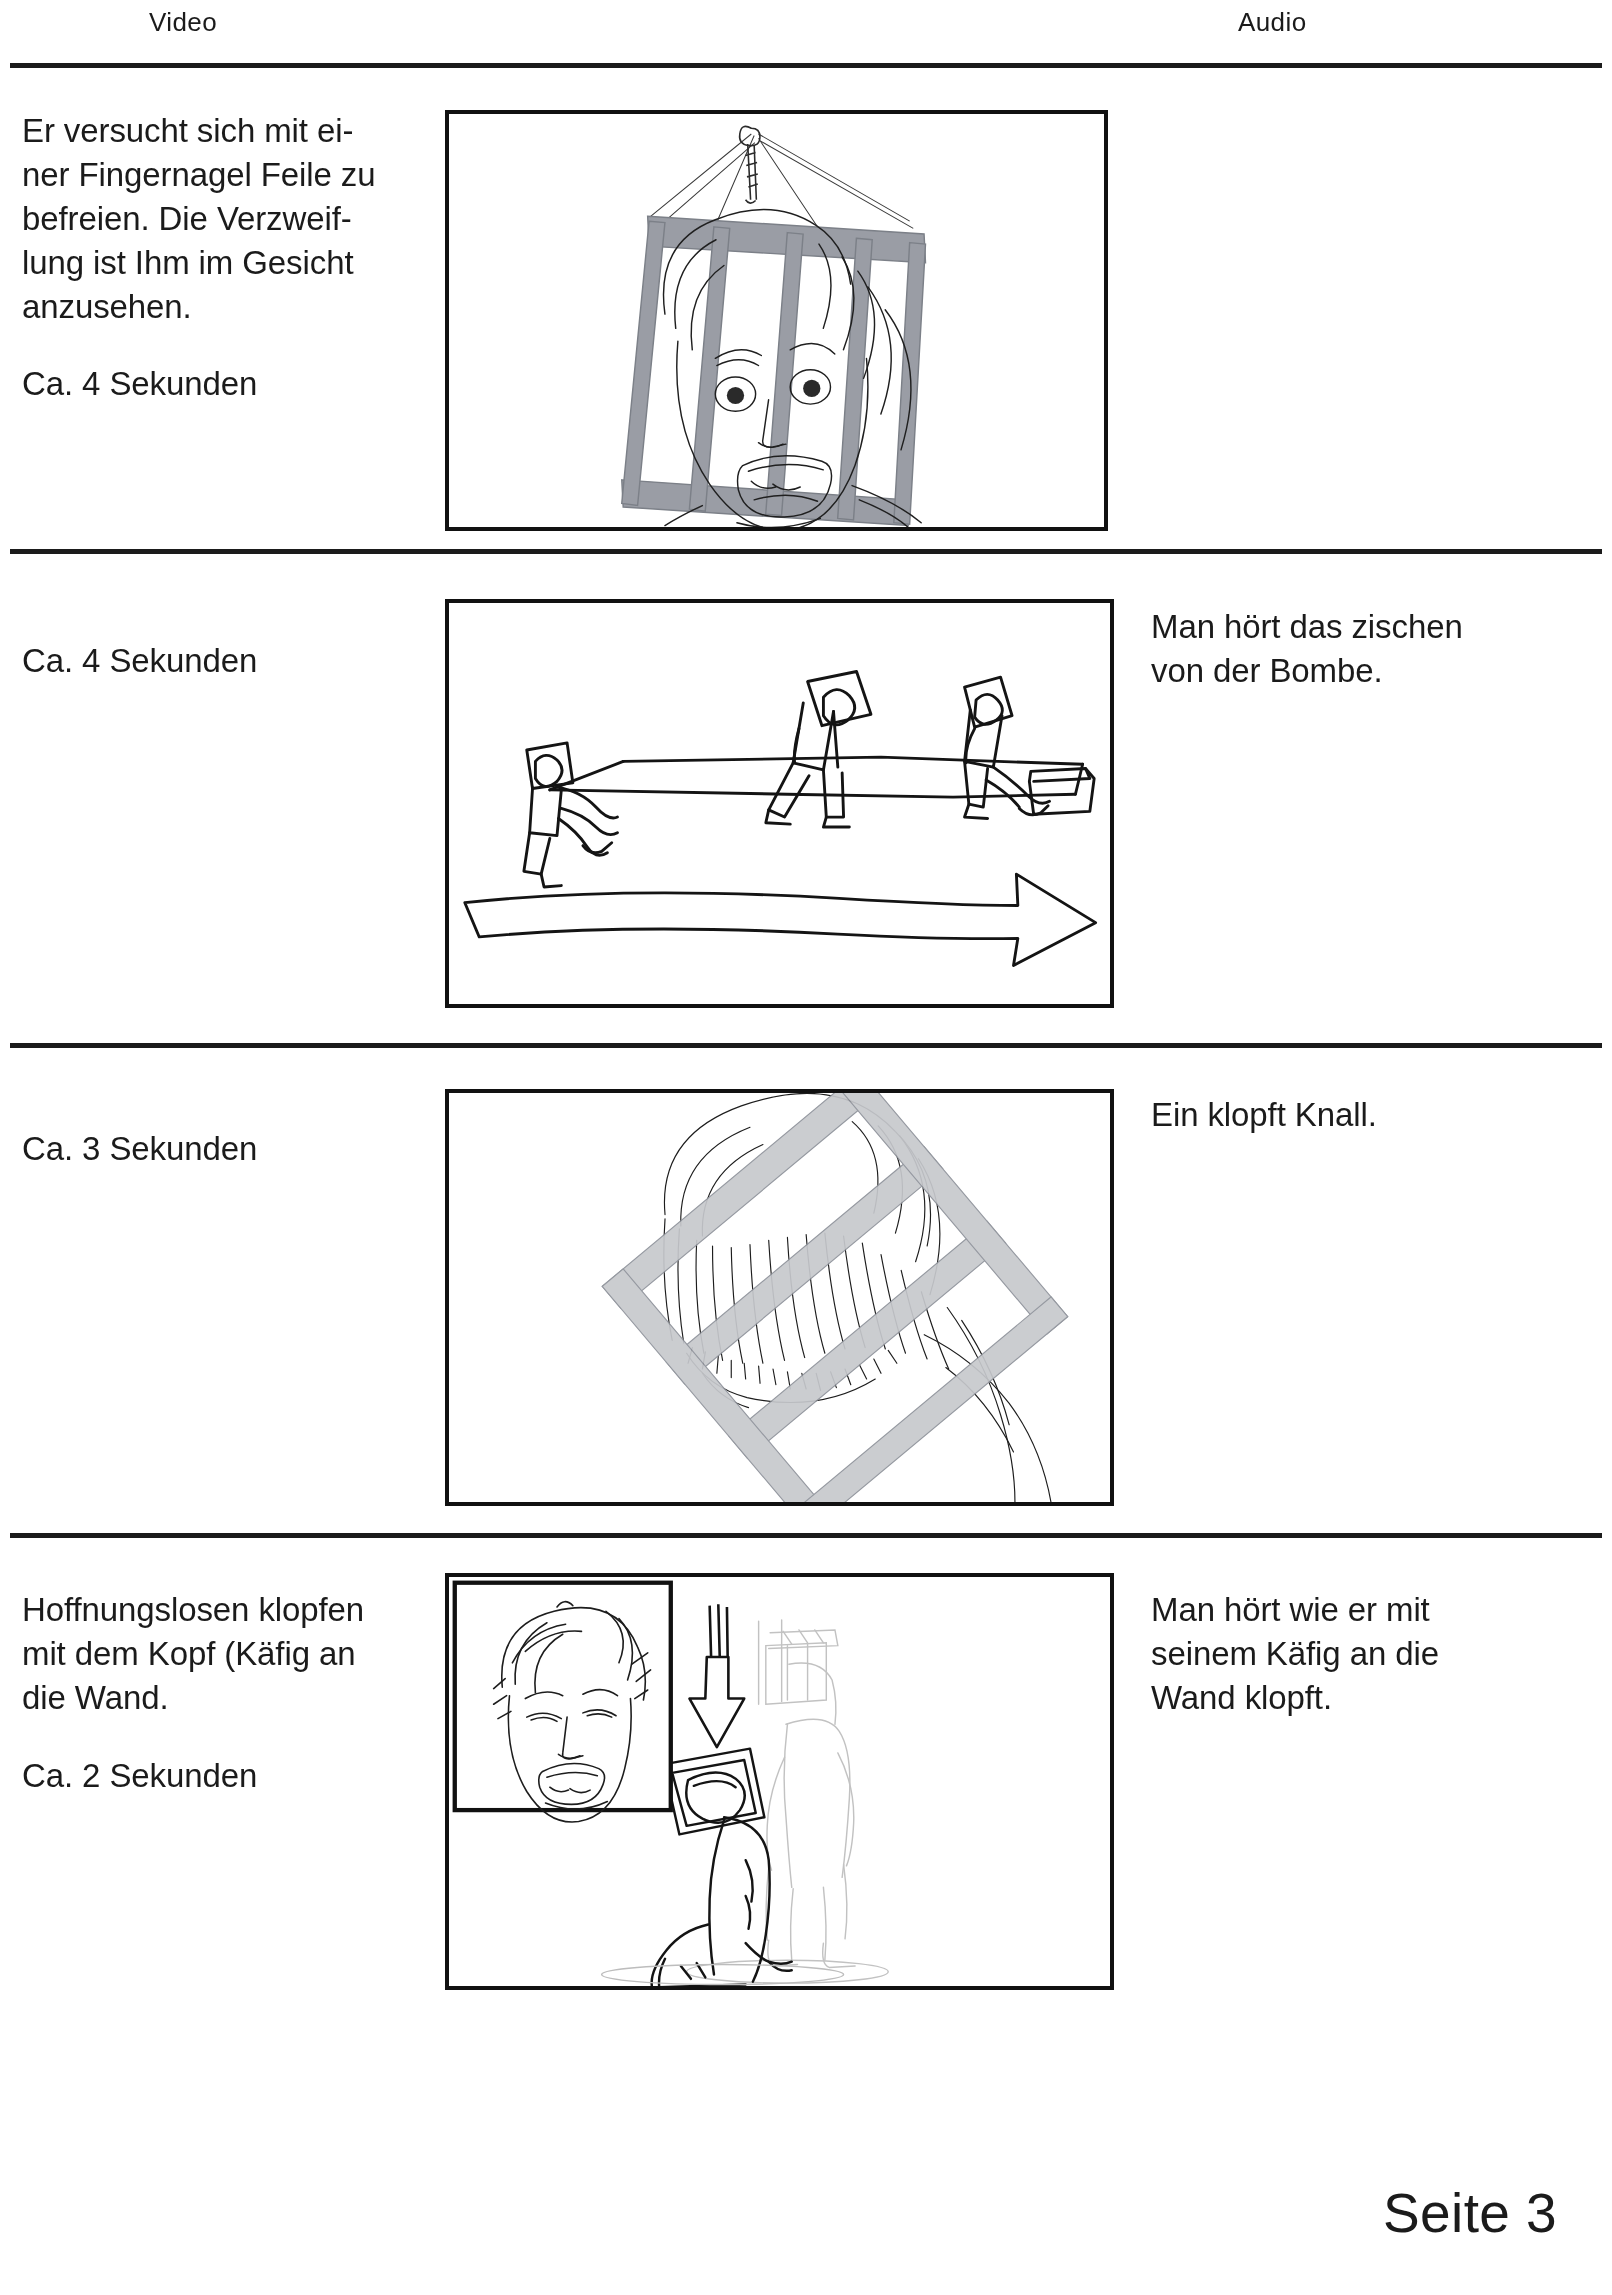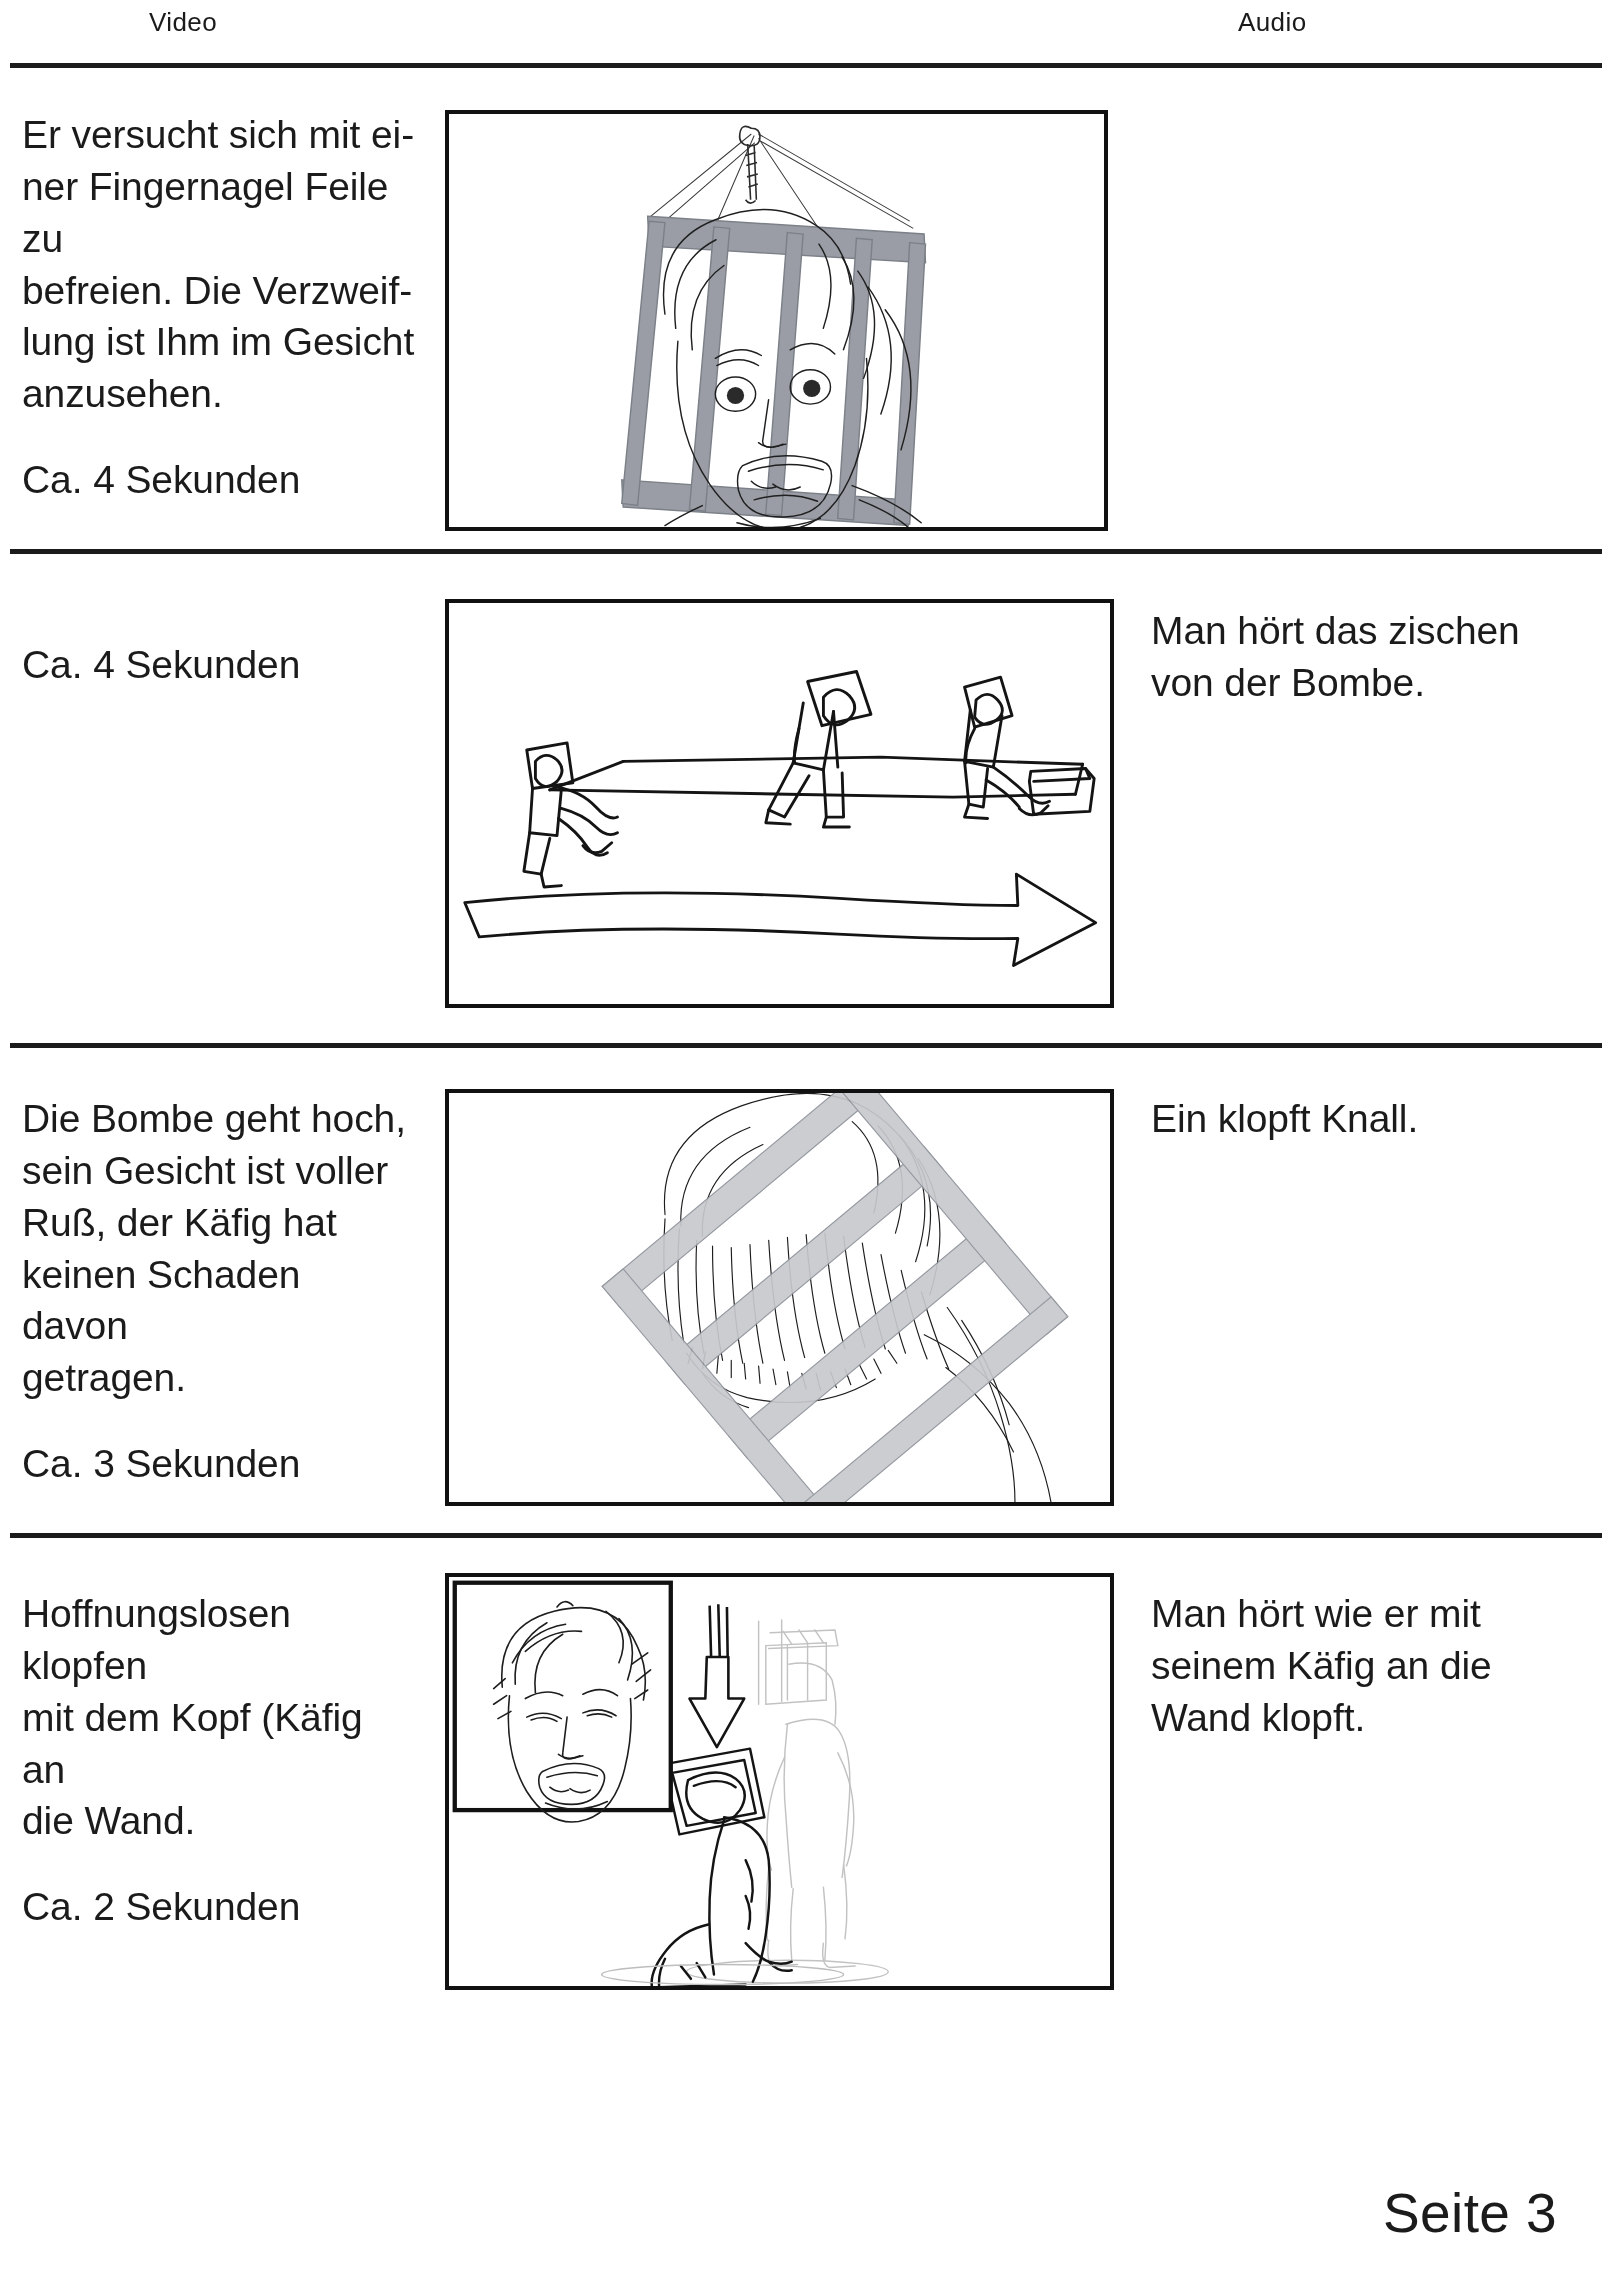--- a/index.html
+++ b/index.html
@@ -76,21 +76,21 @@
   .col-audio-text {
     position: absolute;
     left: 1151px;
     top: 22px;
     width: 437px;
   }
 
   .desc,
   .duration,
   .audio-text {
-    font-size: 39px;
+    font-size: 33px;
     line-height: 1.33;
     font-weight: 400;
     letter-spacing: -0.1px;
     margin: 0;
     color: #1b1b1b;
     white-space: pre-line;
   }
   .duration {
     margin-top: 34px;
   }
@@ -269,25 +269,20 @@
     <div class="col-audio-text">
       <p class="audio-text">Man hört das zischen
 von der Bombe.</p>
     </div>
   </div>
   <div class="rule rule-2"></div>
 
   <div class="row row-3">
 
     <div class="col-video-text">
-      <p class="desc">Die Bombe geht hoch,
-sein Gesicht ist voller
-Ruß, der Käfig hat
-keinen Schaden davon
-getragen.</p>
       <p class="duration">Ca. 3 Sekunden</p>
     </div>
 
     <div class="frame frame-3">
       <svg viewBox="0 0 918 572" preserveAspectRatio="none">
 
         <g fill="none" stroke="#1d1d1d" stroke-width="1.6" stroke-linecap="round">
           <path d="M300 170 q-10 -110 106 -152 q136 -48 214 36 q64 64 44 160"></path>
           <path d="M322 186 q-4 -98 96 -138"></path>
           <path d="M352 200 q-4 -88 84 -128"></path>

